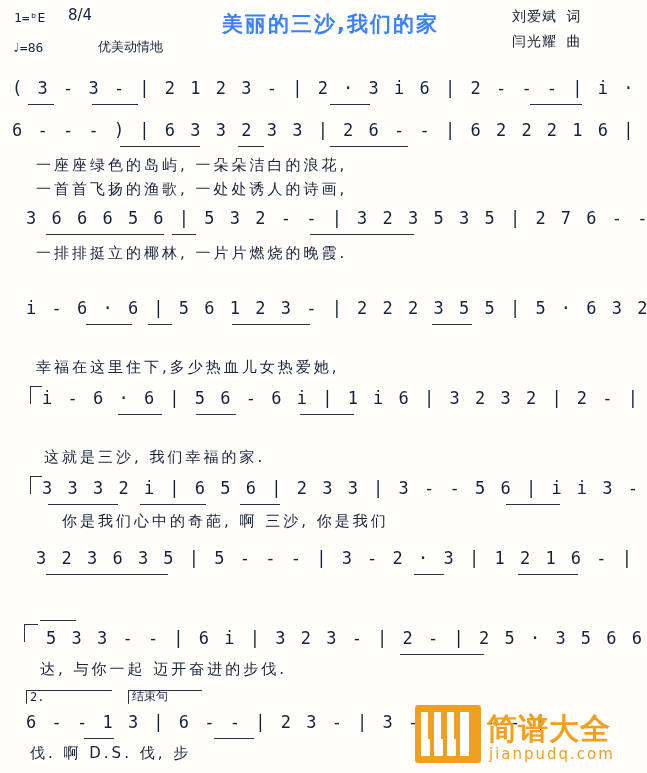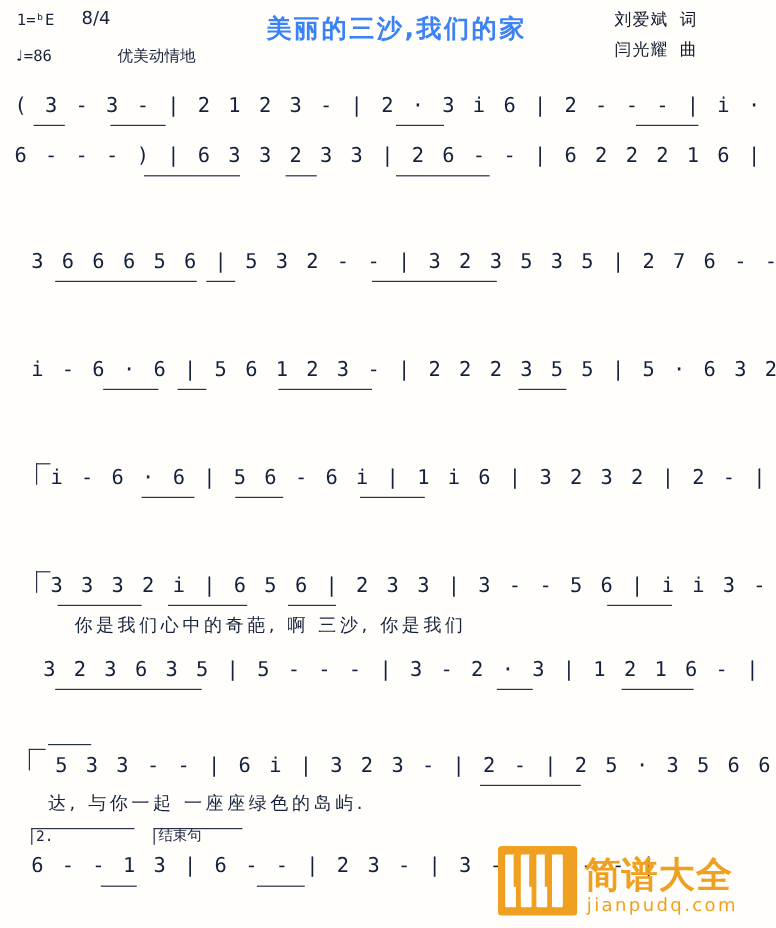--- a/index.html
+++ b/index.html
@@ -139,71 +139,77 @@
   <div class="hs notes" style="left:12px; top:78px;">( 3 - 3 - | 2 1 2 3 - | 2 · 3 i 6 | 2 - - - | i · 2 3 3 2 | 2 · 6 - | 5 · 3 5 6 i |</div>
   <div class="hline" style="left:28px; top:104px; width:26px;"></div>
   <div class="hline" style="left:92px; top:104px; width:46px;"></div>
   <div class="hline" style="left:330px; top:104px; width:40px;"></div>
   <div class="hline" style="left:530px; top:104px; width:52px;"></div>
 
   <div class="hs notes" style="left:12px; top:120px;">6 - - - ) | 6 3 3 2 3 3 | 2 6 - - | 6 2 2 2 1 6 | 1 2 3 - - |</div>
   <div class="hline" style="left:120px; top:146px; width:80px;"></div>
   <div class="hline" style="left:238px; top:146px; width:26px;"></div>
   <div class="hline" style="left:330px; top:146px; width:78px;"></div>
+  <div class="hs lyric" style="left:36px; top:156px;">一座座绿色的岛屿,  一朵朵洁白的浪花,</div>
+  <div class="hs lyric" style="left:36px; top:180px;">一首首飞扬的渔歌,  一处处诱人的诗画,</div>
 
   <div class="hs notes" style="left:26px; top:208px;">3 6 6 6 5 6 | 5 3 2 - - | 3 2 3 5 3 5 | 2 7 6 - - - |</div>
   <div class="hline" style="left:46px; top:234px; width:118px;"></div>
   <div class="hline" style="left:172px; top:234px; width:24px;"></div>
   <div class="hline" style="left:310px; top:234px; width:104px;"></div>
+  <div class="hs lyric" style="left:36px; top:244px;">一排排挺立的椰林,  一片片燃烧的晚霞.</div>
 
   <div class="hs notes" style="left:26px; top:298px;">i - 6 · 6 | 5 6 1 2 3 - | 2 2 2 3 5 5 | 5 · 6 3 2 3 | 2 3 - |</div>
   <div class="hline" style="left:86px; top:324px; width:46px;"></div>
   <div class="hline" style="left:148px; top:324px; width:24px;"></div>
   <div class="hline" style="left:232px; top:324px; width:78px;"></div>
   <div class="hline" style="left:432px; top:324px; width:40px;"></div>
+  <div class="hs lyric" style="left:36px; top:358px;">幸福在这里住下,多少热血儿女热爱她,</div>
 
   <div class="hs notes" style="left:42px; top:388px;">i - 6 · 6 | 5 6 - 6 i | 1 i 6 | 3 2 3 2 | 2 - | 3 2 3 - - |</div>
   <div class="vline" style="left:30px; top:386px; height:18px;"></div>
   <div class="hline" style="left:30px; top:386px; width:12px;"></div>
   <div class="hline" style="left:118px; top:414px; width:44px;"></div>
   <div class="hline" style="left:196px; top:414px; width:40px;"></div>
   <div class="hline" style="left:300px; top:414px; width:54px;"></div>
+  <div class="hs lyric" style="left:44px; top:448px;">这就是三沙,  我们幸福的家.</div>
 
   <div class="hs notes" style="left:42px; top:478px;">3 3 3 2 i | 6 5 6 | 2 3 3 | 3 - - 5 6 | i i 3 - | i i i 6 5 |</div>
   <div class="vline" style="left:30px; top:476px; height:18px;"></div>
   <div class="hline" style="left:30px; top:476px; width:12px;"></div>
   <div class="hline" style="left:48px; top:504px; width:70px;"></div>
   <div class="hline" style="left:140px; top:504px; width:66px;"></div>
   <div class="hline" style="left:240px; top:504px; width:40px;"></div>
   <div class="hline" style="left:506px; top:504px; width:54px;"></div>
   <div class="hs lyric" style="left:62px; top:512px;">你是我们心中的奇葩,  啊 三沙,   你是我们</div>
 
   <div class="hs notes" style="left:36px; top:548px;">3 2 3 6 3 5 | 5 - - - | 3 - 2 · 3 | 1 2 1 6 - | 2 · 3 5 6 3 |</div>
   <div class="hline" style="left:46px; top:574px; width:122px;"></div>
   <div class="hline" style="left:414px; top:574px; width:30px;"></div>
   <div class="hline" style="left:518px; top:574px; width:60px;"></div>
 
   <div class="hs notes" style="left:46px; top:628px;">5 3 3 - - | 6 i | 3 2 3 - | 2 - | 2 5 · 3 5 6 6 | i | 6 - - - : |</div>
   <div class="vline" style="left:24px; top:624px; height:18px;"></div>
   <div class="hline" style="left:24px; top:624px; width:14px;"></div>
   <div class="hline" style="left:40px; top:620px; width:36px;"></div>
   <div class="hline" style="left:400px; top:654px; width:84px;"></div>
-  <div class="hs lyric" style="left:40px; top:660px;">达,  与你一起    一座座绿色的岛屿.</div>
+  <div class="hs lyric" style="left:40px; top:660px;">达,  与你一起    迈开奋进的步伐.</div>
 
   <div class="hline" style="left:26px; top:690px; width:86px;"></div>
   <div class="vline" style="left:26px; top:690px; height:14px;"></div>
   <div class="hs meta-mono" style="left:30px; top:690px; font-size:12px;">2.</div>
 
   <div class="hline" style="left:128px; top:690px; width:74px;"></div>
   <div class="vline" style="left:128px; top:690px; height:14px;"></div>
   <div class="hs meta" style="left:132px; top:688px; font-size:12px;">结束句</div>
 
   <div class="hs notes" style="left:26px; top:712px;">6 - - 1 3 | 6 - - | 2 3 - | 3 - | 2 - - |</div>
   <div class="hline" style="left:84px; top:738px; width:30px;"></div>
   <div class="hline" style="left:214px; top:738px; width:40px;"></div>
+  <div class="hs lyric" style="left:30px; top:744px;">伐.  啊 D.S. 伐,       步</div>
 
   <div id="logo">
     <div class="keys">
       <div class="wk" style="left:6px;"></div>
       <div class="wk" style="left:19px;"></div>
       <div class="wk" style="left:32px;"></div>
       <div class="wk" style="left:45px;"></div>
       <div class="bk" style="left:13px;"></div>
       <div class="bk" style="left:26px;"></div>
       <div class="bk" style="left:39px;"></div>

